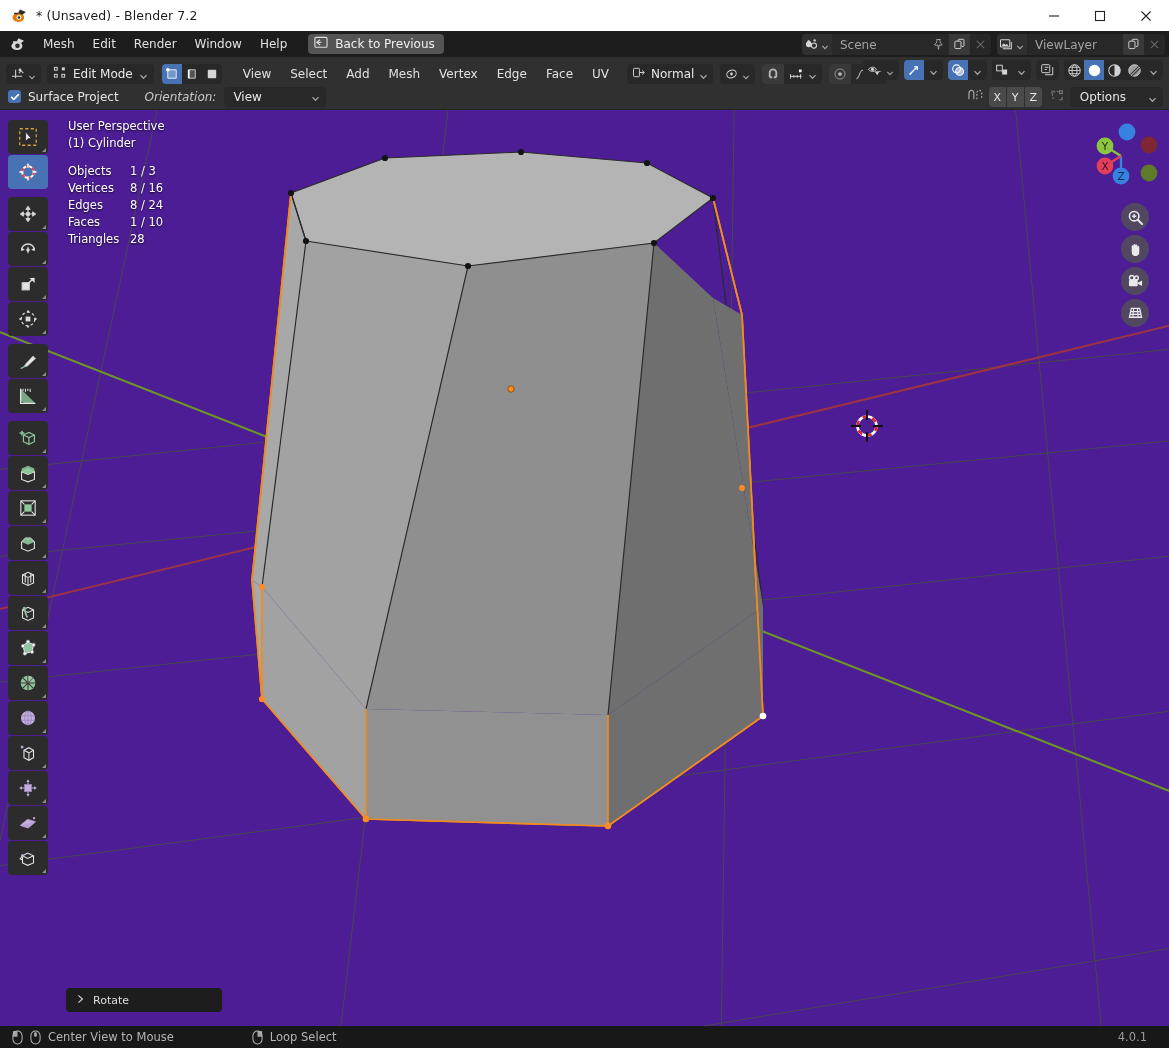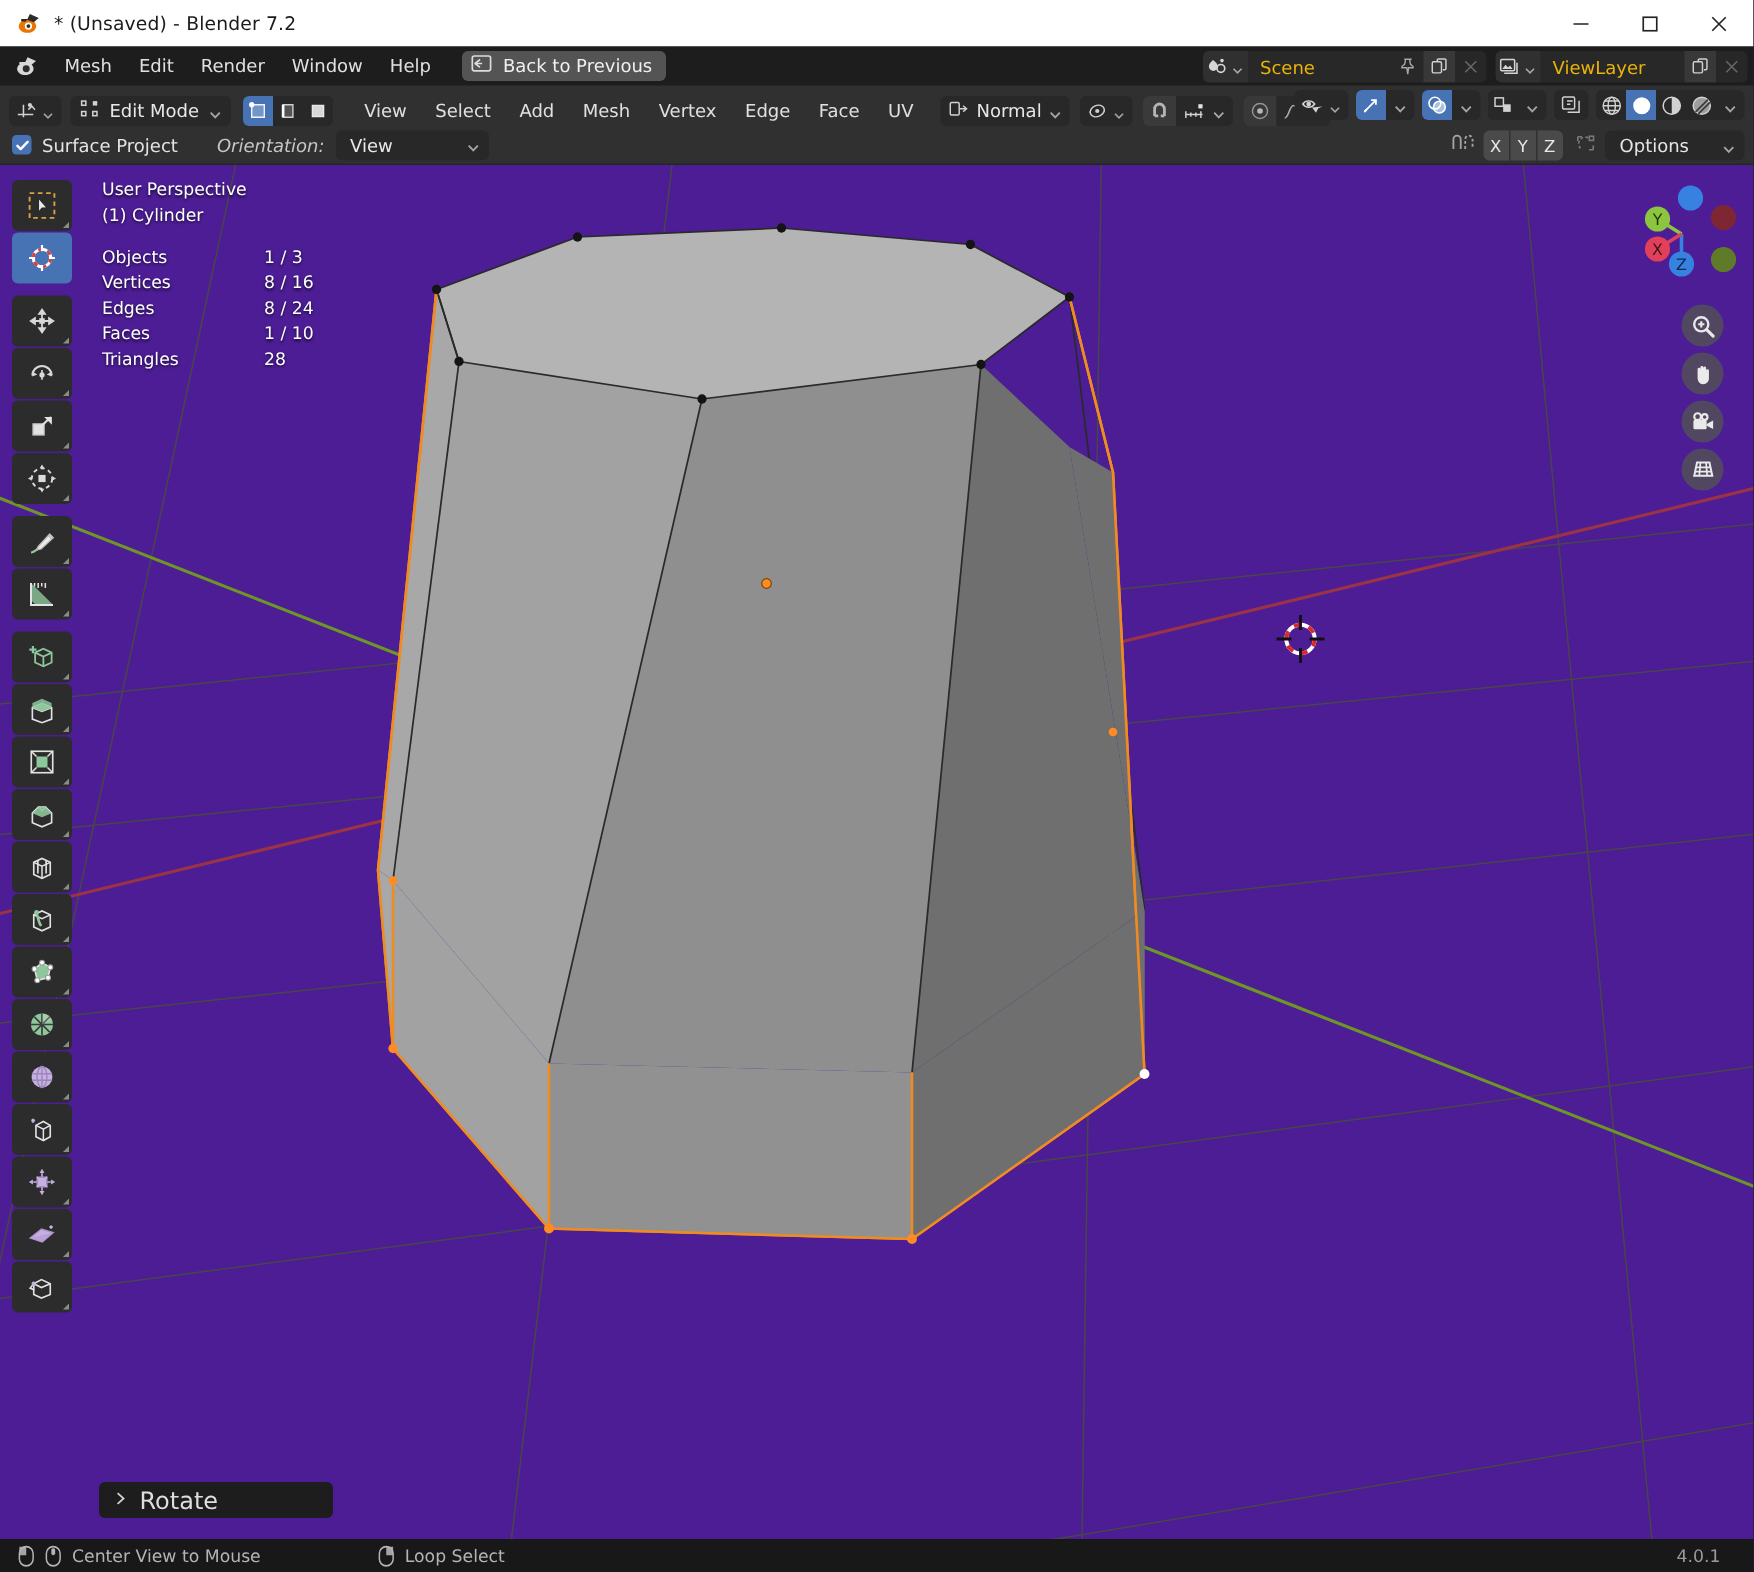--- a/index.html
+++ b/index.html
@@ -41,21 +41,21 @@
     height:20px; margin-left:12px; padding:0 9px 0 4px; display:flex; align-items:center; gap:6px;
     background:#545454; border-radius:4px; font-size:12px; color:#f0f0f0;
   }
   .topbar-right { position:absolute; right:4px; top:3px; height:21px; display:flex; align-items:center; gap:6px; }
   .scene-block, .layer-block {
     height:21px; display:flex; align-items:center; background:#282828; border-radius:4px; overflow:hidden;
   }
   .blk-icon { width:30px; height:21px; display:flex; align-items:center; justify-content:center;
     background:#303030; gap:2px; }
   .blk-name { height:21px; display:flex; align-items:center; padding:0 10px 0 8px;
-    background:#282828; font-size:12px; color:#eab308; min-width:96px; }
+    background:#282828; font-size:12px; color:#a3a3a3; min-width:96px; }
   .blk-btn { width:21px; height:21px; display:flex; align-items:center; justify-content:center;
     background:#282828; }
   .blk-btn.dim { opacity:.38; }
   .blk-btn.raised { background:#383838; }
 
   
   .vp-header {
     position:absolute; left:0; top:57px; width:1169px; height:27px;
     background:#303030; display:flex; align-items:flex-end; padding-left:6px;
   }
@@ -108,21 +108,21 @@
   
   .viewport {
     position:absolute; left:0; top:110px; width:1169px; height:916px;
     background:#4c1d95; overflow:hidden;
   }
   .viewport svg.scene { position:absolute; left:0; top:0; width:1169px; height:916px; }
 
   
   .vp-stats { position:absolute; left:68px; top:8px; font-size:11.5px; color:#ffffff;
     text-shadow:0 1px 2px rgba(0,0,0,.75); line-height:17px; pointer-events:none; }
-  .vp-stats .row { display:flex;gap:46px; }
+  .vp-stats .row { display:flex; }
   .vp-stats .k { width:62px; }
   .vp-stats .gap { height:11px; }
 
   
   .toolbar { position:absolute; left:8px; top:10px; width:40px;
     display:flex; flex-direction:column; gap:1px; }
   .tgroup { display:flex; flex-direction:column; gap:1px; margin-bottom:7px; }
   .tool {
     width:40px; height:34px; background:#2c2c2c; border-radius:4px;
     display:flex; align-items:center; justify-content:center; position:relative;
@@ -135,21 +135,21 @@
   .nav-gizmo { position:absolute; right:10px; top:8px; width:76px; height:76px; }
   .nav-btns { position:absolute; right:20px; top:93px; display:flex; flex-direction:column; gap:4px; }
   .navb { width:28px; height:28px; border-radius:50%; background:#525252cc;
     display:flex; align-items:center; justify-content:center; }
 
   
   .op-panel {
     position:absolute; left:66px; bottom:14px; width:156px; height:24px;
     background:#1d1d1d; border-radius:4px; display:flex; align-items:center; padding-left:10px; gap:8px;
   }
-  .op-panel .txt { font-size:16px; color:#dedede; }
+  .op-panel .txt { font-size:11px; color:#dedede; }
 
   
   .statusbar {
     position:absolute; left:0; bottom:0; width:1169px; height:22px;
     background:#181818; display:flex; align-items:center; color:#b4b4b4; font-size:11.5px;
   }
   .sb-item { display:flex; align-items:center; gap:7px; }
   .sb-ver { position:absolute; right:22px; font-size:11.5px; color:#9a9a9a; }
   .mouse-ico { width:11px; height:15px; }
 </style>

